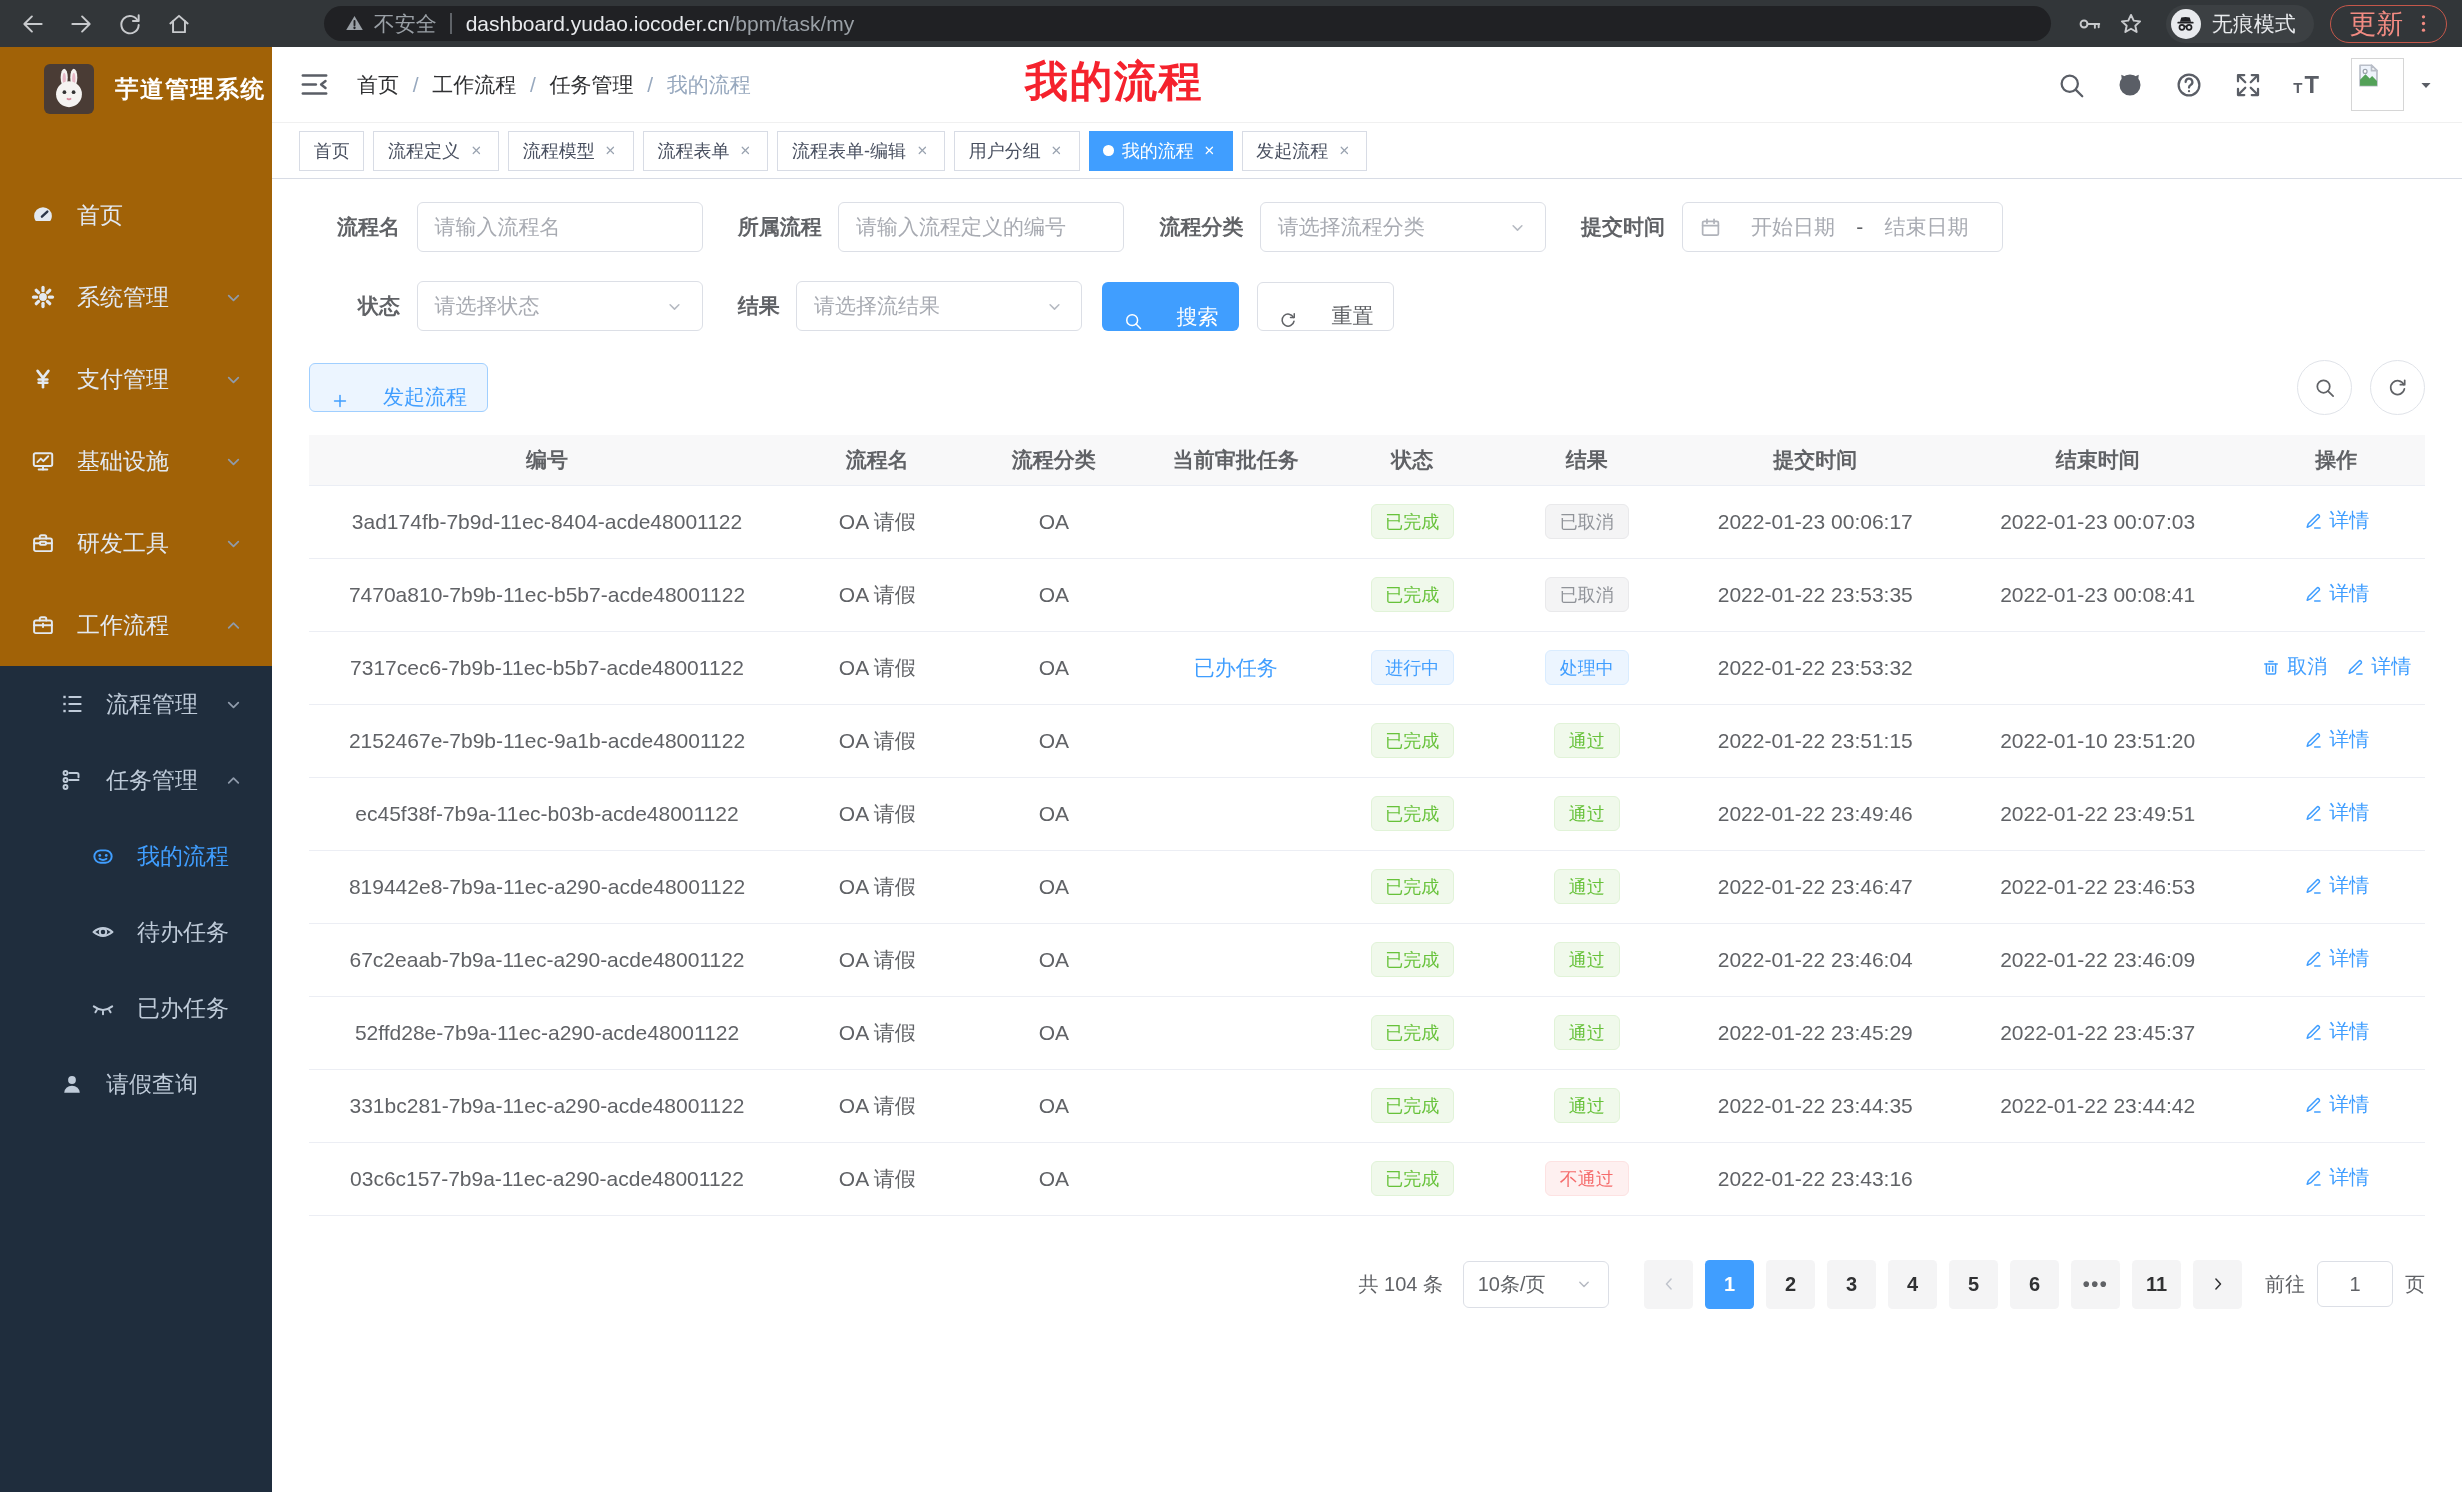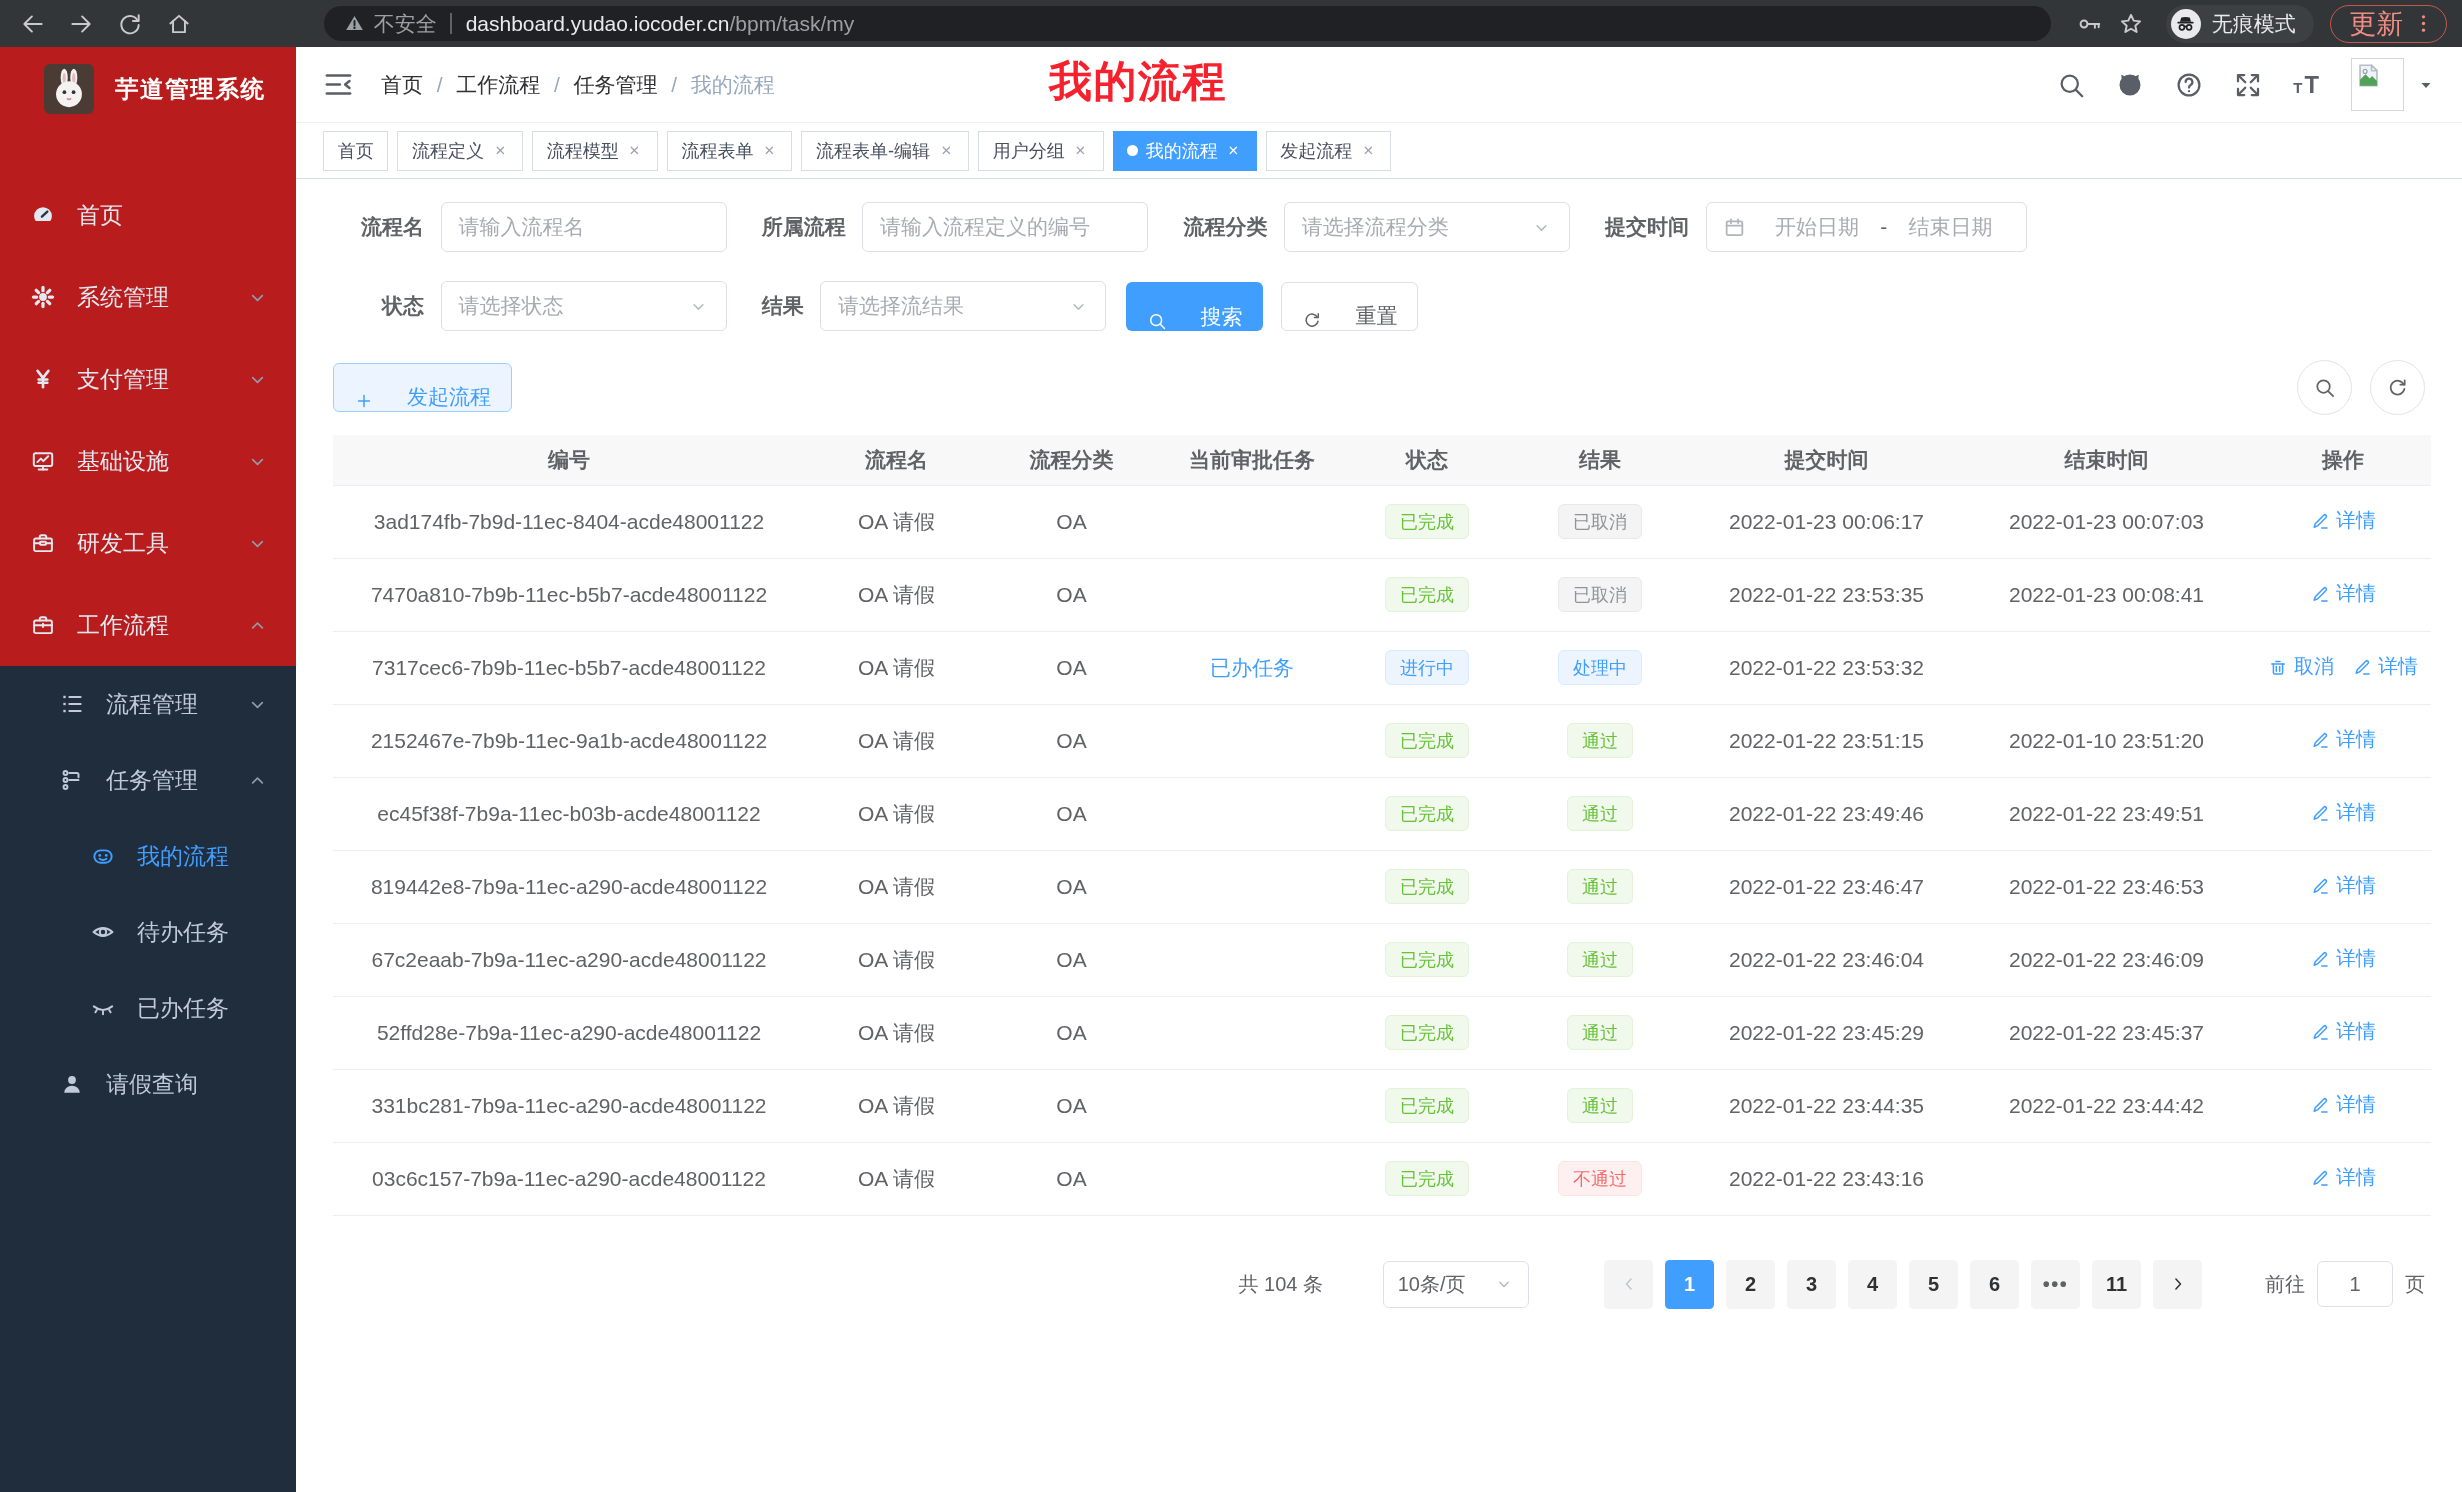--- a/index.html
+++ b/index.html
@@ -29,21 +29,21 @@
                   display: flex; align-items: center; justify-content: center; margin-right: 10.7px; }
   .incog-circle .ic { width: 23px; height: 23px; }
   .update-pill { height: 38px; border: 1.5px solid #c5574a; border-radius: 19px; display: flex;
                  align-items: center; padding: 0 10.7px 0 18px; color: #f28b82; font-size: 27px; }
   .update-pill .ic { width: 23px; height: 23px; margin-left: 9px; }
 
   
   .app { display: flex; height: 1446px; }
 
   
-  .sidebar { width: 296px; background: #b91c1c; display: flex; flex-direction: column; flex: none; }
+  .sidebar { width: 272px; background: #a16207; display: flex; flex-direction: column; flex: none; }
   .logo-row { height: 84px; display: flex; align-items: center; padding-left: 44px; flex: none; }
   .logo-img { width: 50px; height: 50px; border-radius: 6px; overflow: hidden; flex: none; }
   .logo-img svg { width: 100%; height: 100%; display: block; }
   .logo-title { color: #fff; font-size: 23.6px; font-weight: bold; margin-left: 21px; letter-spacing: 1.5px; }
   #sidebar-menu { display: flex; flex-direction: column; flex: 1; margin-top: 43px; }
   .menu-item { display: flex; align-items: center; font-size: 23px; cursor: pointer; flex: none; }
   .menu-item .mi { width: 26px; height: 26px; margin-right: 21px; flex: none; }
   .menu-item .mlabel { flex: 1; }
   .menu-item .chev { width: 23px; height: 23px; color: #8f9bab; }
   .level1 { height: 82px; padding: 0 27px 0 30px; color: #e3e9f1; }
@@ -122,21 +122,21 @@
            border: 0.8px solid transparent; }
   .badge.success { background: #f0f9eb; border-color: #e1f3d8; color: #67c23a; }
   .badge.info    { background: #f4f4f5; border-color: #e9e9eb; color: #909399; }
   .badge.primary { background: #ecf5ff; border-color: #d9ecff; color: #409eff; }
   .badge.danger  { background: #fef0f0; border-color: #fde2e2; color: #f56c6c; }
   .tlink { color: #409eff; cursor: pointer; }
   .action { display: inline-flex; align-items: center; color: #409eff; font-size: 20px; margin: 0 9px; cursor: pointer; }
   .action .ic { width: 20px; height: 20px; margin-right: 6px; }
 
   .pager { display: flex; align-items: center; justify-content: flex-end; margin-top: 44px;
-           font-size: 20px; color: #606266; gap: 40px; }
+           font-size: 20px; color: #606266; }
   .pager .total { margin-right: 20px; }
   .size-select { width: 146px; height: 47px; border: 1.5px solid #dcdfe6; border-radius: 6px;
                  display: flex; align-items: center; padding: 0 13.7px; color: #606266; margin-right: 23px; }
   .size-select .caret { margin-left: auto; width: 20px; height: 20px; color: #b6bac2; }
   .pbtn { min-width: 49px; height: 49px; border-radius: 4.6px; background: #f4f4f5; display: inline-flex;
           align-items: center; justify-content: center; font-weight: bold; color: #303133;
           margin-left: 12px; padding: 0 7.6px; cursor: pointer; font-size: 20px; }
   .pbtn .ic { width: 20px; height: 20px; }
   .pbtn.active { background: #409eff; color: #fff; }
   .pbtn.disabled { color: #c0c4cc; cursor: default; }

